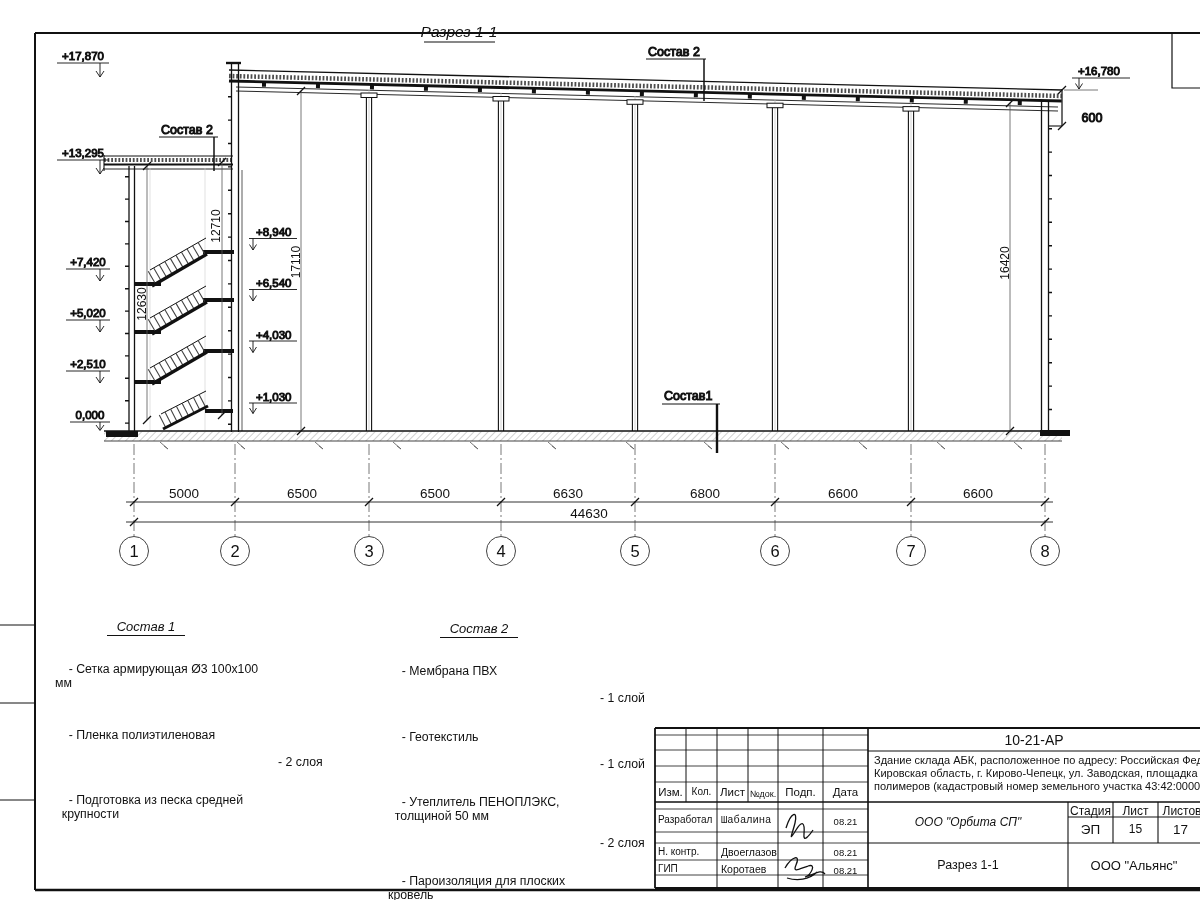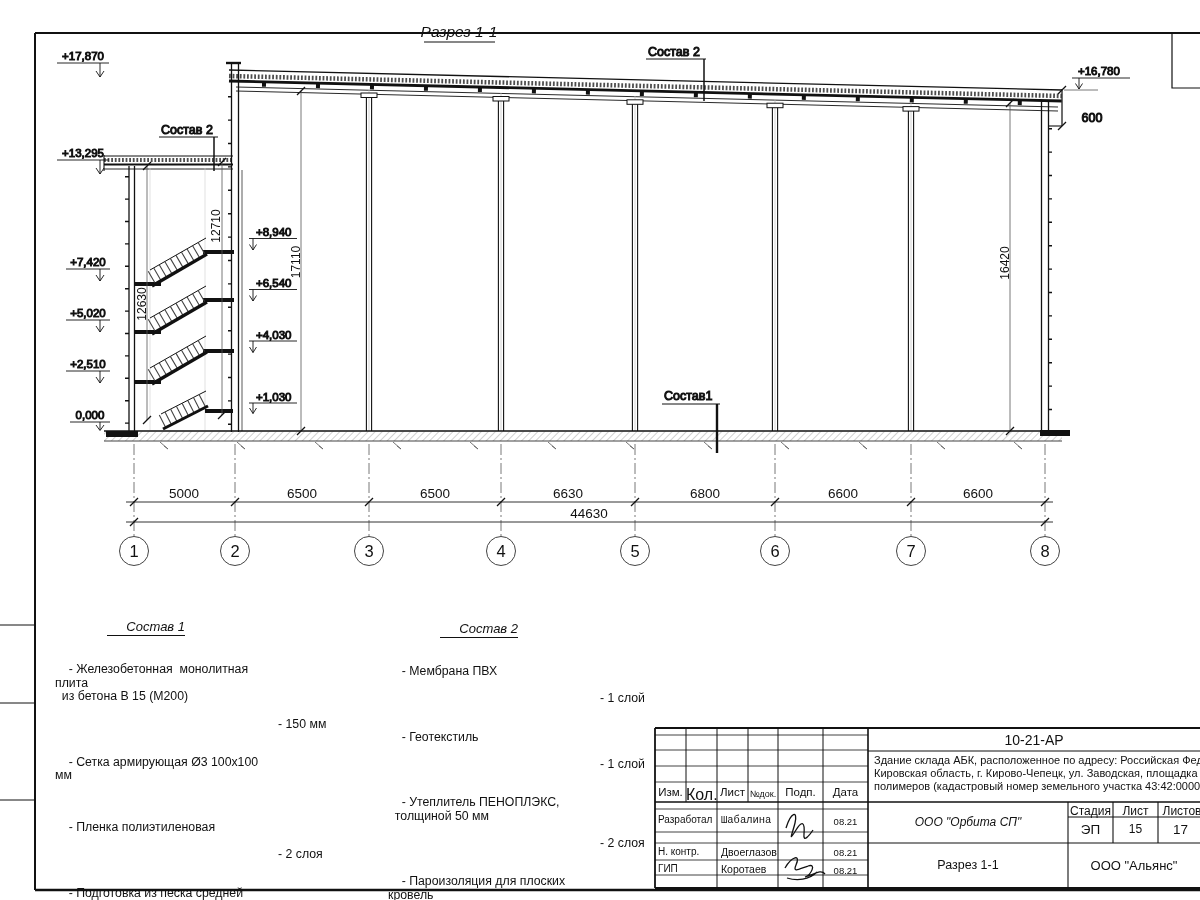--- a/index.html
+++ b/index.html
@@ -4,21 +4,21 @@
 <style>
   html,body{margin:0;padding:0;}
   body{width:1200px;height:900px;overflow:hidden;background:#e8e8e8;
        font-family:"Liberation Sans",sans-serif;}
   .sheet{position:relative;width:1200px;height:900px;background:#ffffff;overflow:hidden;}
   svg{position:absolute;left:0;top:0;}
   .ctr{text-align:center;}
   .it{font-style:italic;}
   
   .legend{position:absolute;font-size:12.3px;line-height:13.6px;color:#111;}
-  .lg-title{font-style:italic;text-align:right;border-bottom:1px solid #111;
+  .lg-title{font-style:italic;text-align:center;border-bottom:1px solid #111;
             padding-bottom:1px;width:78px;margin:0 0 14px 52px;font-size:13px;}
   .lg-item{position:relative;margin-bottom:11px;padding-right:78px;white-space:pre-wrap;}
   .lg-val{position:absolute;bottom:0;white-space:nowrap;text-align:right;}
   
   .tb-txt{position:absolute;font-size:11px;color:#111;white-space:nowrap;}
 </style>
 </head>
 <body>
 
 <div class="sheet">
@@ -336,25 +336,20 @@
 
   <g stroke="#111" fill="none" stroke-width="1.3">
     <path d="M786,828 c5,-16 12,-18 9,-5 c-3,12 -7,20 1,7 c6,-10 9,-8 8,4 c-1,9 5,2 9,-4"></path>
     <path d="M785,868 c7,-12 16,-14 11,-3 c-4,9 5,3 12,1 c9,-3 3,9 -3,11 c10,-3 16,-8 20,-3 m-38,4 c10,3 22,2 30,-6"></path>
   </g>
 </svg>
 
 <div class="legend" style="left:55px;top:620px;width:290px;">
   <div class="lg-title">Состав 1</div>
   <div class="lg-item">
-    <span>- Железобетонная  монолитная плита
-  из бетона В 15 (М200)</span>
-    <span class="lg-val" style="left:223px;">- 150 мм</span>
-  </div>
-  <div class="lg-item">
     <span>- Сетка армирующая Ø3 100х100 мм</span>
   </div>
   <div class="lg-item">
     <span>- Пленка полиэтиленовая</span>
     <span class="lg-val" style="left:223px;">-  2 слоя</span>
   </div>
   <div class="lg-item">
     <span>- Подготовка из песка средней
   крупности</span>
     
@@ -383,21 +378,21 @@
   </div>
 
 </div>
 
 <div class="tb-txt ctr" style="left:868px;top:732px;width:332px;font-size:14px;">10-21-АР</div>
 <div class="tb-txt" style="left:874px;top:754px;font-size:11px;">Здание склада АБК, расположенное по адресу: Российская Федерация,</div>
 <div class="tb-txt" style="left:874px;top:767px;font-size:11px;">Кировская область, г. Кирово-Чепецк, ул. Заводская, площадка завода</div>
 <div class="tb-txt" style="left:874px;top:780px;font-size:11px;">полимеров (кадастровый номер земельного участка 43:42:000022:3</div>
 
 <div class="tb-txt ctr" style="left:655px;top:786px;width:31px;font-size:11.5px;">Изм.</div>
-<div class="tb-txt ctr" style="left:686px;top:786px;width:31px;font-size:16px;">Кол.</div>
+<div class="tb-txt ctr" style="left:686px;top:786px;width:31px;font-size:10px;">Кол.</div>
 <div class="tb-txt ctr" style="left:717px;top:786px;width:31px;font-size:11.5px;">Лист</div>
 <div class="tb-txt ctr" style="left:748px;top:789px;width:30px;font-size:9px;">№док.</div>
 <div class="tb-txt ctr" style="left:778px;top:786px;width:45px;font-size:11.5px;">Подп.</div>
 <div class="tb-txt ctr" style="left:823px;top:786px;width:45px;font-size:11.5px;">Дата</div>
 
 <div class="tb-txt" style="left:658px;top:814px;font-size:10px;">Разработал</div>
 <div class="tb-txt" style="left:721px;top:814px;font-size:10.5px;font-family:Liberation Mono, monospace;">Шабалина</div>
 <div class="tb-txt ctr" style="left:823px;top:816px;width:45px;font-size:9.5px;">08.21</div>
 
 <div class="tb-txt" style="left:658px;top:846px;font-size:10px;">Н. контр.</div>

